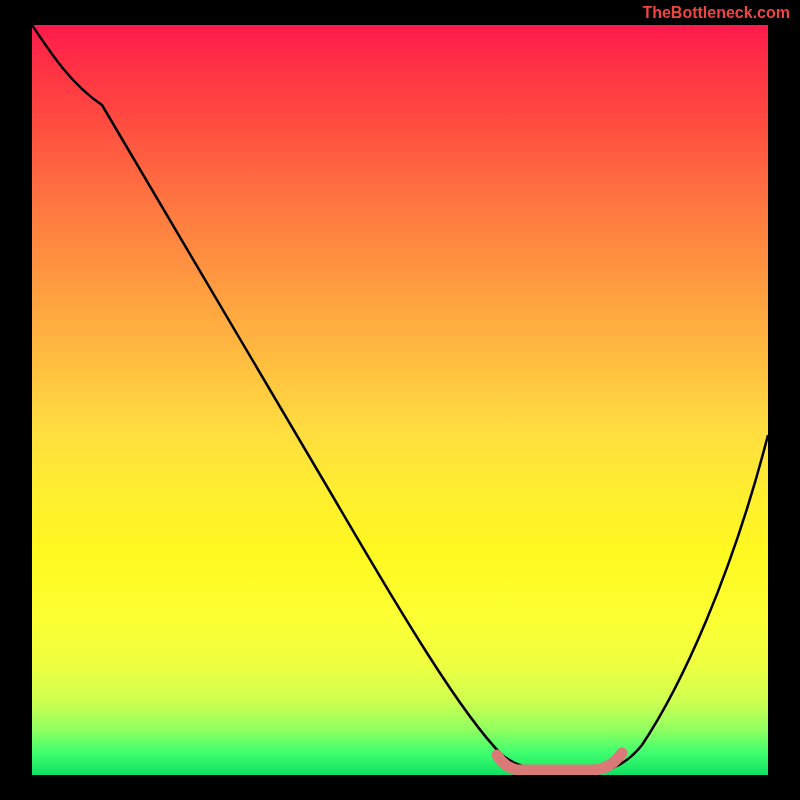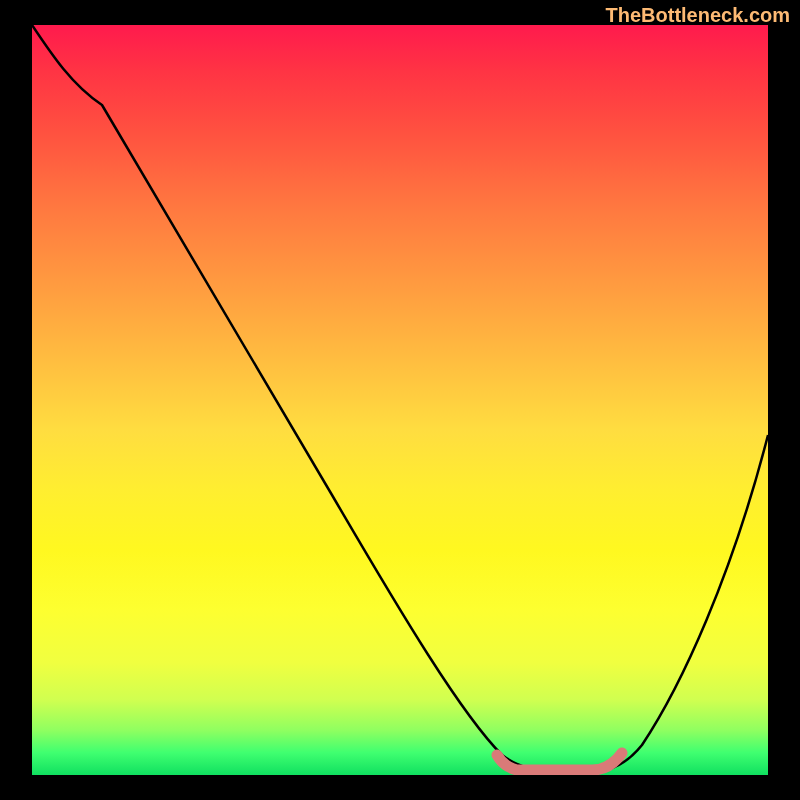--- a/index.html
+++ b/index.html
@@ -15,22 +15,22 @@
     position: absolute;
     top: 0;
     left: 0;
     width: 800px;
     height: 800px;
   }
   .watermark {
     position: absolute;
     top: 4px;
     right: 10px;
-    color: #fdba74;
-    font-size: 20px;
+    color: #ef4444;
+    font-size: 16px;
     font-weight: bold;
     z-index: 10;
   }
   .plot-area {
     position: absolute;
     left: 32px;
     top: 25px;
     width: 736px;
     height: 750px;
     background: linear-gradient(to bottom,

